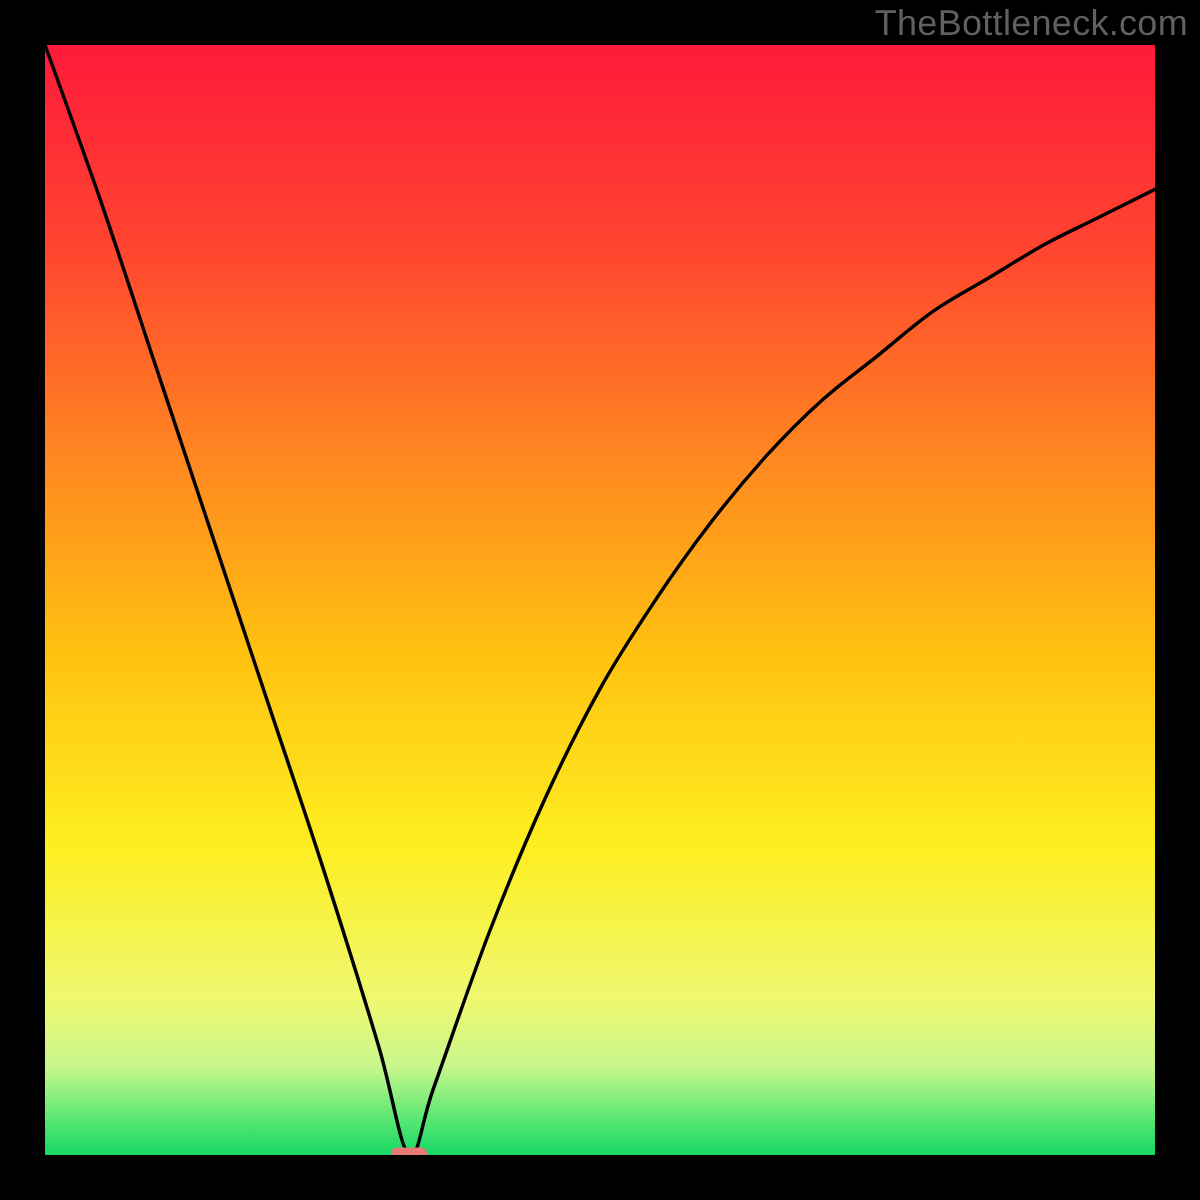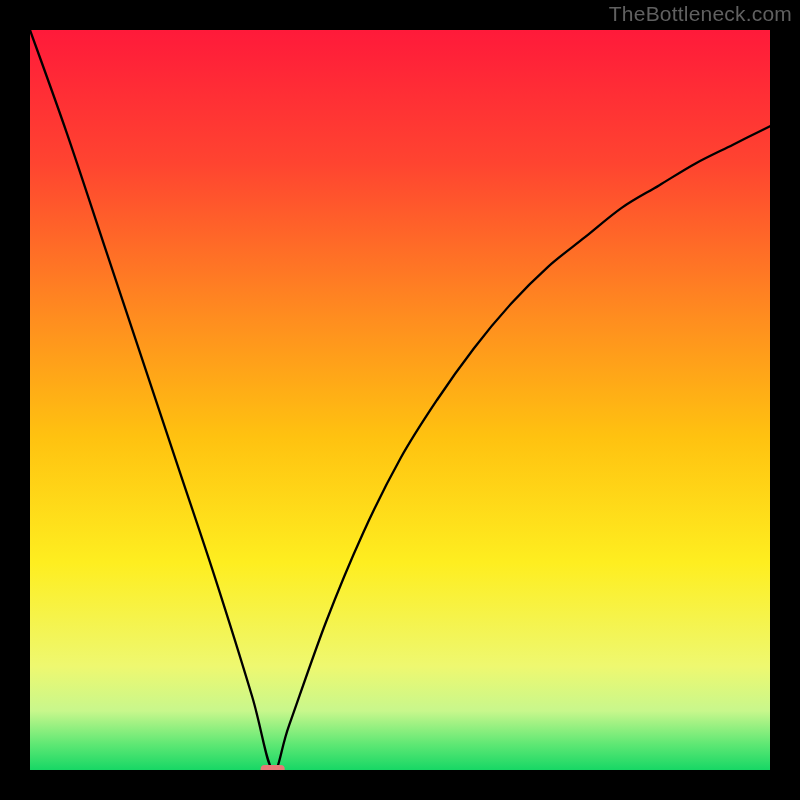--- a/index.html
+++ b/index.html
@@ -17,21 +17,21 @@
     left: 0;
     width: 800px;
     height: 800px;
     background: #000;
   }
   .watermark {
     position: absolute;
     top: 2px;
     right: 8px;
     color: #606060;
-    font-size: 21px;
+    font-size: 24px;
     font-weight: 400;
     letter-spacing: 0.2px;
   }
   .plot-area {
     position: absolute;
     left: 30px;
     top: 30px;
     width: 740px;
     height: 740px;
     overflow: hidden;

